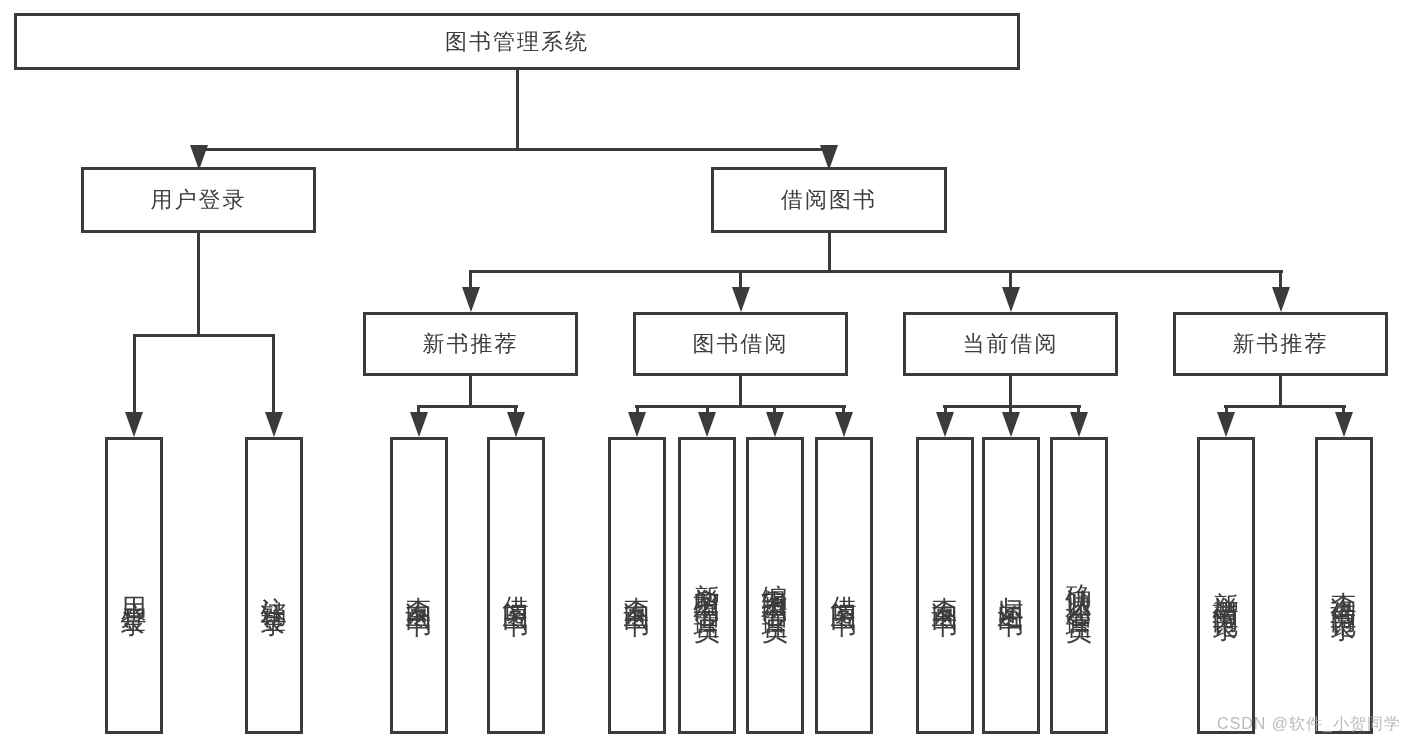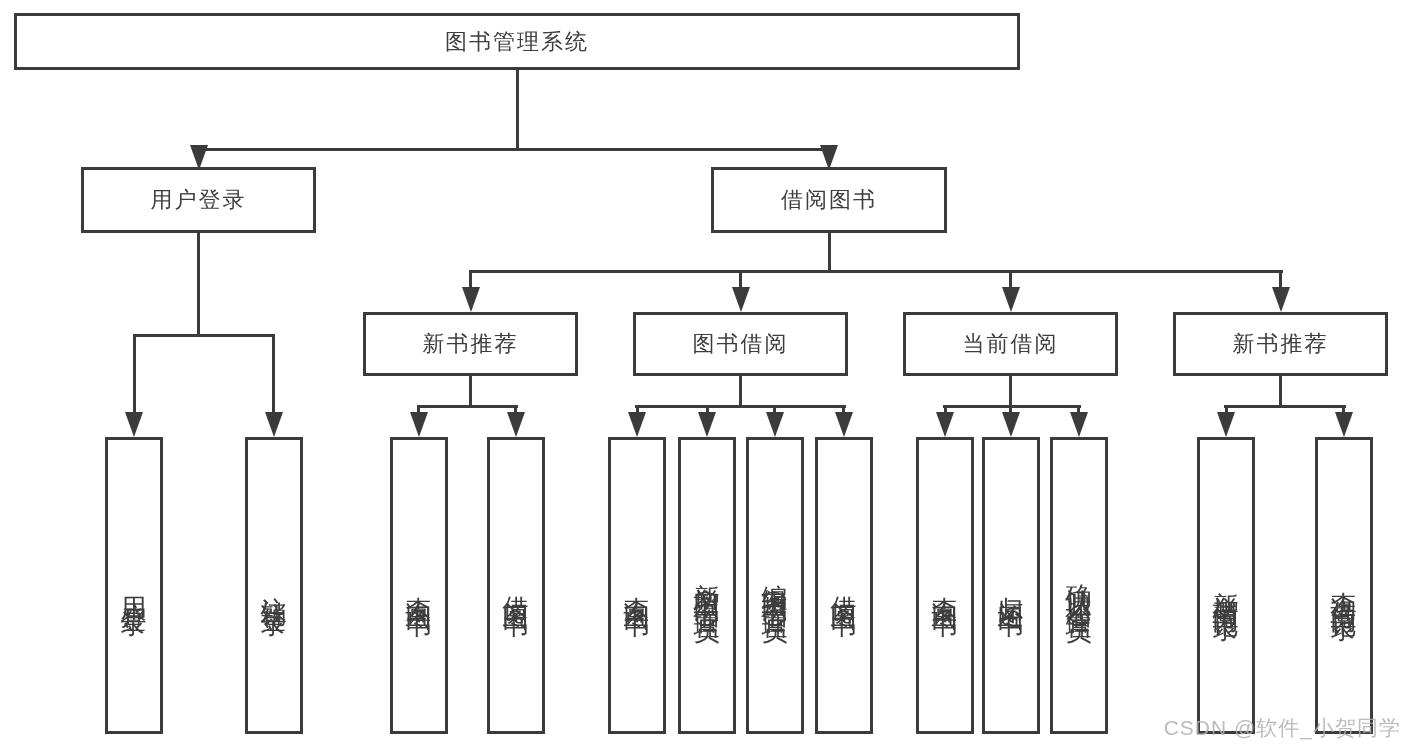--- a/index.html
+++ b/index.html
@@ -21,21 +21,21 @@
     font-size:26px;letter-spacing:5px;line-height:1;color:#3d3d3d;white-space:nowrap;
   }
   .ln{position:absolute;background:#3b3b3b;z-index:1;}
   .ar{
     position:absolute;width:0;height:0;z-index:1;
     border-left:9px solid transparent;border-right:9px solid transparent;
     border-top:25px solid #3b3b3b;
   }
   .watermark{
     position:absolute;right:4px;top:714px;z-index:5;
-    font-size:21px;letter-spacing:1px;color:rgba(175,175,175,0.85);white-space:nowrap;
+    font-size:16px;letter-spacing:1px;color:rgba(175,175,175,0.85);white-space:nowrap;
   }
 </style>
 </head>
 <body>
 
 <div class="stage">
 
   <div class="box" style="left:14px;top:13px;width:1006px;height:57px;">
     <span>图书管理系统</span>
   </div>

